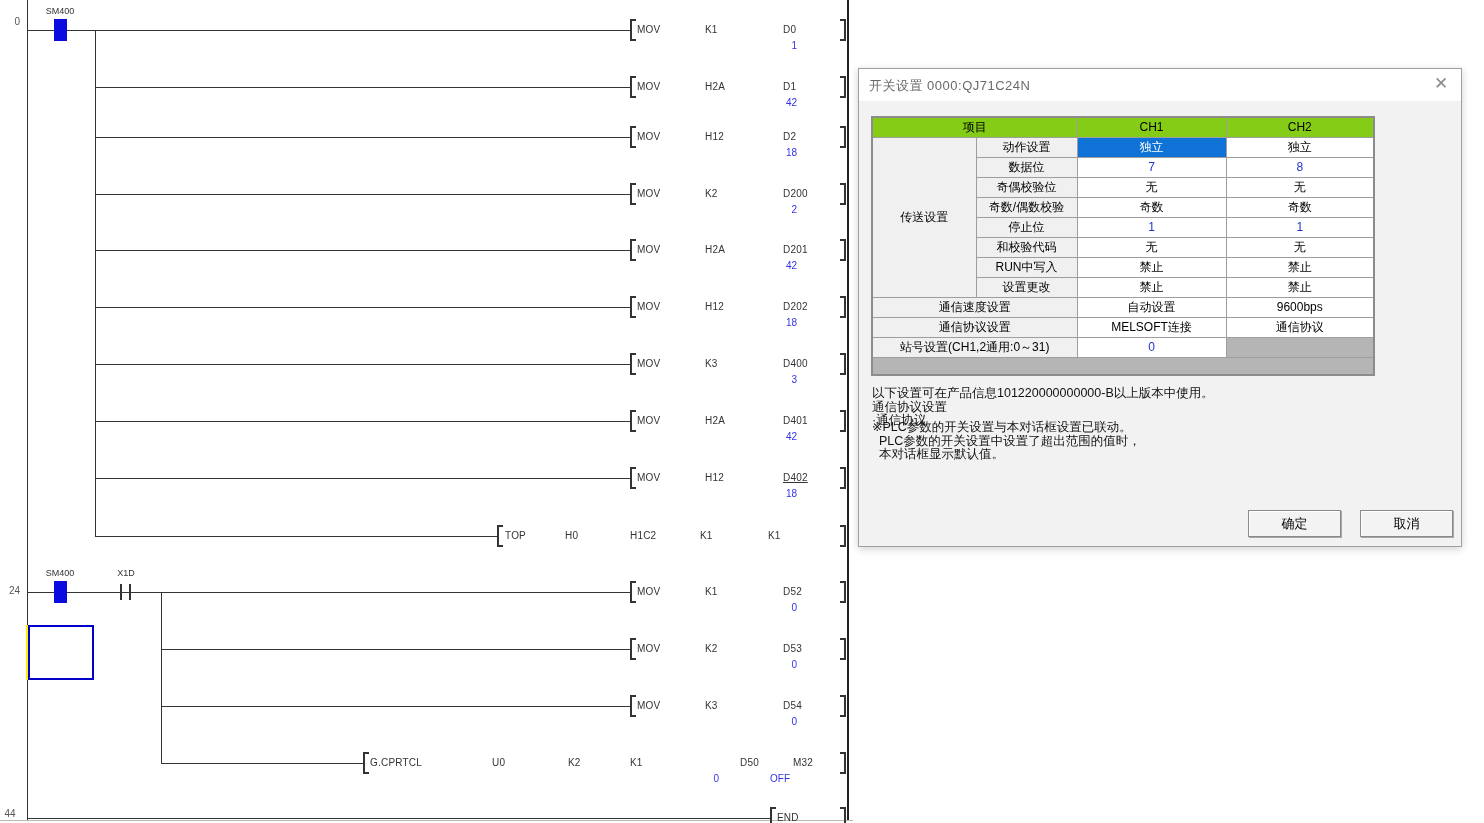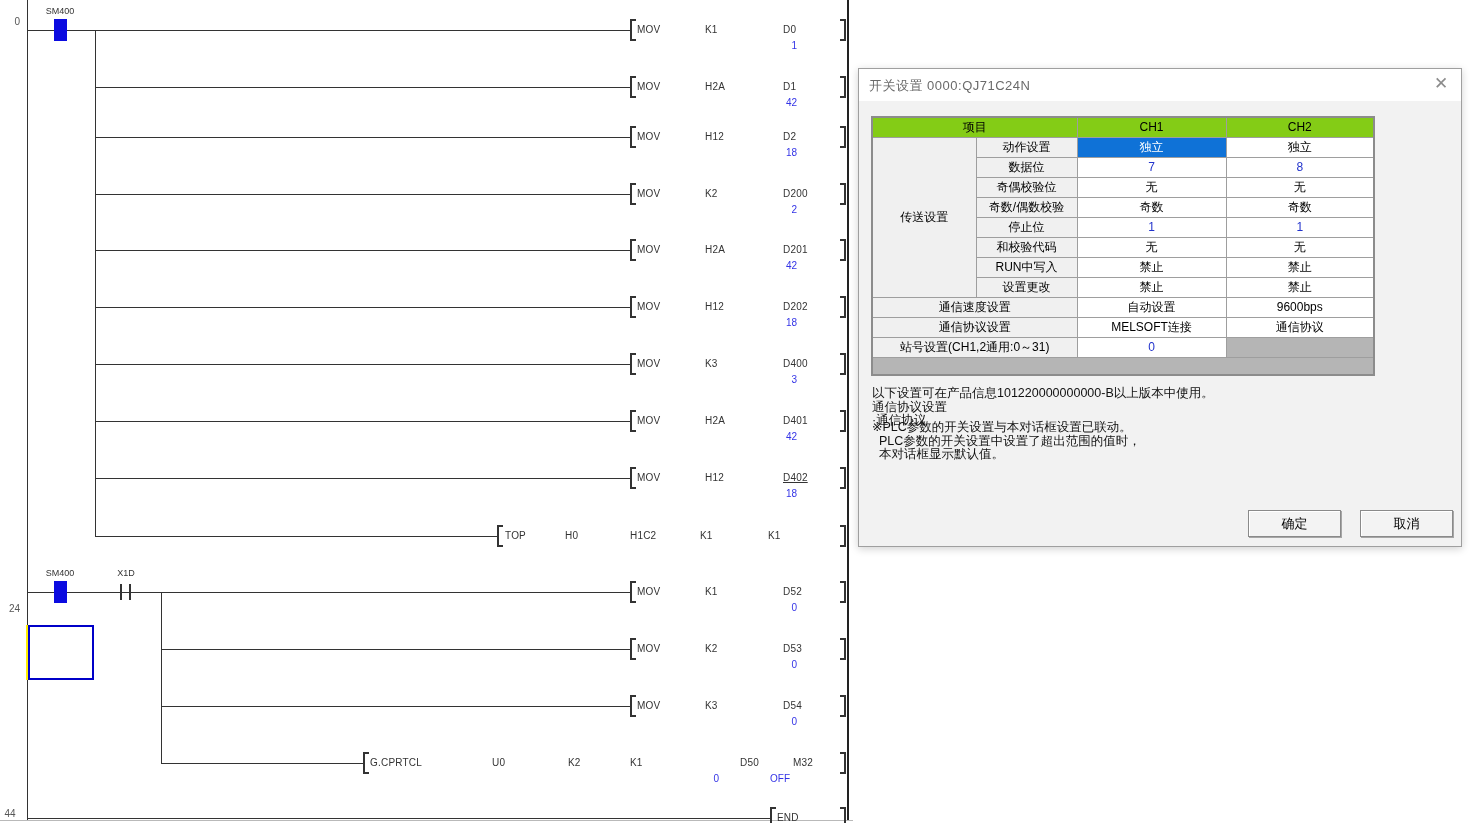--- a/index.html
+++ b/index.html
@@ -126,21 +126,21 @@
       <div class="wire" style="left: 95px; top: 536px; width: 402px;"></div>
       <div class="lbracket" style="left: 497px; top: 525px;"></div>
       <div class="rbracket" style="left: 840px; top: 525px;"></div>
       <div class="op" style="left: 505px; top: 530px;">TOP</div>
       <div class="op" style="left: 565px; top: 530px;">H0</div>
       <div class="op" style="left: 630px; top: 530px;">H1C2</div>
       <div class="op" style="left: 700px; top: 530px;">K1</div>
       <div class="op" style="left: 768px; top: 530px;">K1</div>
       <div class="contact-label" style="left: 30px; top: 6px;">SM400</div>
       <div class="contact-block" style="left: 54px; top: 19px; background: rgb(11, 11, 224);"></div>
-      <div class="rungnum" style="left: 0px; top: 603px;">24</div>
+      <div class="rungnum" style="left: 0px; top: 585px;">24</div>
       <div class="vline" style="left: 161px; top: 592px; height: 171px;"></div>
       <div class="wire" style="left: 27px; top: 592px; width: 603px;"></div>
       <div class="lbracket" style="left: 630px; top: 581px;"></div>
       <div class="rbracket" style="left: 840px; top: 581px;"></div>
       <div class="op" style="left: 637px; top: 586px;">MOV</div>
       <div class="op" style="left: 705px; top: 586px;">K1</div>
       <div class="op" style="left: 783px; top: 586px;">D52</div>
       <div class="mon" style="left: 737px; top: 602px; color: rgb(51, 51, 230);">0</div>
       <div class="wire" style="left: 161px; top: 649px; width: 469px;"></div>
       <div class="lbracket" style="left: 630px; top: 638px;"></div>

